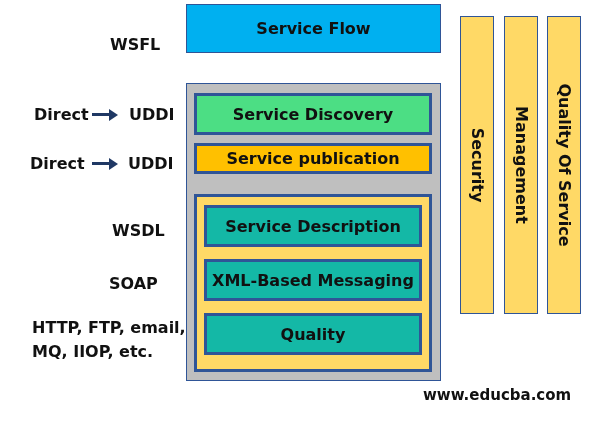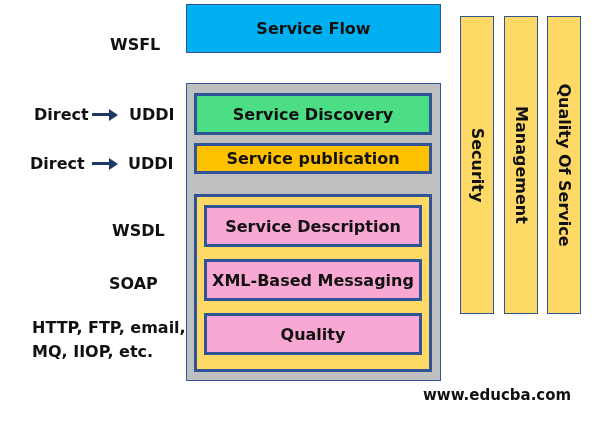--- a/index.html
+++ b/index.html
@@ -4,21 +4,21 @@
 <style>
   html,body{margin:0;padding:0;background:#fff;}
   body{width:601px;height:421px;position:relative;overflow:hidden;font-family:"DejaVu Sans","Liberation Sans",sans-serif;color:#111;}
   .lbl{position:absolute;font-weight:bold;font-size:16px;text-align:left;white-space:nowrap;}
   .box{position:absolute;box-sizing:border-box;display:flex;align-items:center;justify-content:center;font-weight:bold;font-size:16px;}
   .flow{left:186px;top:4px;width:255px;height:49px;background:#00b0f0;border:1px solid #2f5597;}
   .gray{left:186px;top:83px;width:255px;height:298px;background:#bfbfbf;border:1px solid #2f5597;}
   .disc{left:194px;top:93px;width:238px;height:42px;background:#4cde84;border:3px solid #2f5597;}
   .pub{left:194px;top:143px;width:238px;height:31px;background:#ffc000;border:3px solid #2f5597;}
   .core{left:194px;top:194px;width:238px;height:178px;background:#ffd966;border:3px solid #2f5597;}
-  .inner{left:204px;width:218px;height:42px;background:#f9a8d4;border:3px solid #2f5597;}
+  .inner{left:204px;width:218px;height:42px;background:#14b8a6;border:3px solid #2f5597;}
   .col{position:absolute;top:16px;width:34px;height:298px;box-sizing:border-box;background:#ffd966;border:1px solid #2f5597;}
   .col span{position:absolute;left:50%;top:50%;transform:translate(-50%,-50%) rotate(90deg);font-weight:bold;font-size:16px;white-space:nowrap;}
   .arrow{position:absolute;height:12px;}
   .arrow .line{position:absolute;left:0;top:4px;width:18px;height:3px;background:#1f3864;}
   .arrow .head{position:absolute;left:17px;top:0;width:0;height:0;border-top:6px solid transparent;border-bottom:6px solid transparent;border-left:9px solid #1f3864;}
 </style>
 </head>
 <body>
 
 <div class="lbl" style="left:110px;top:35px;">WSFL</div>

